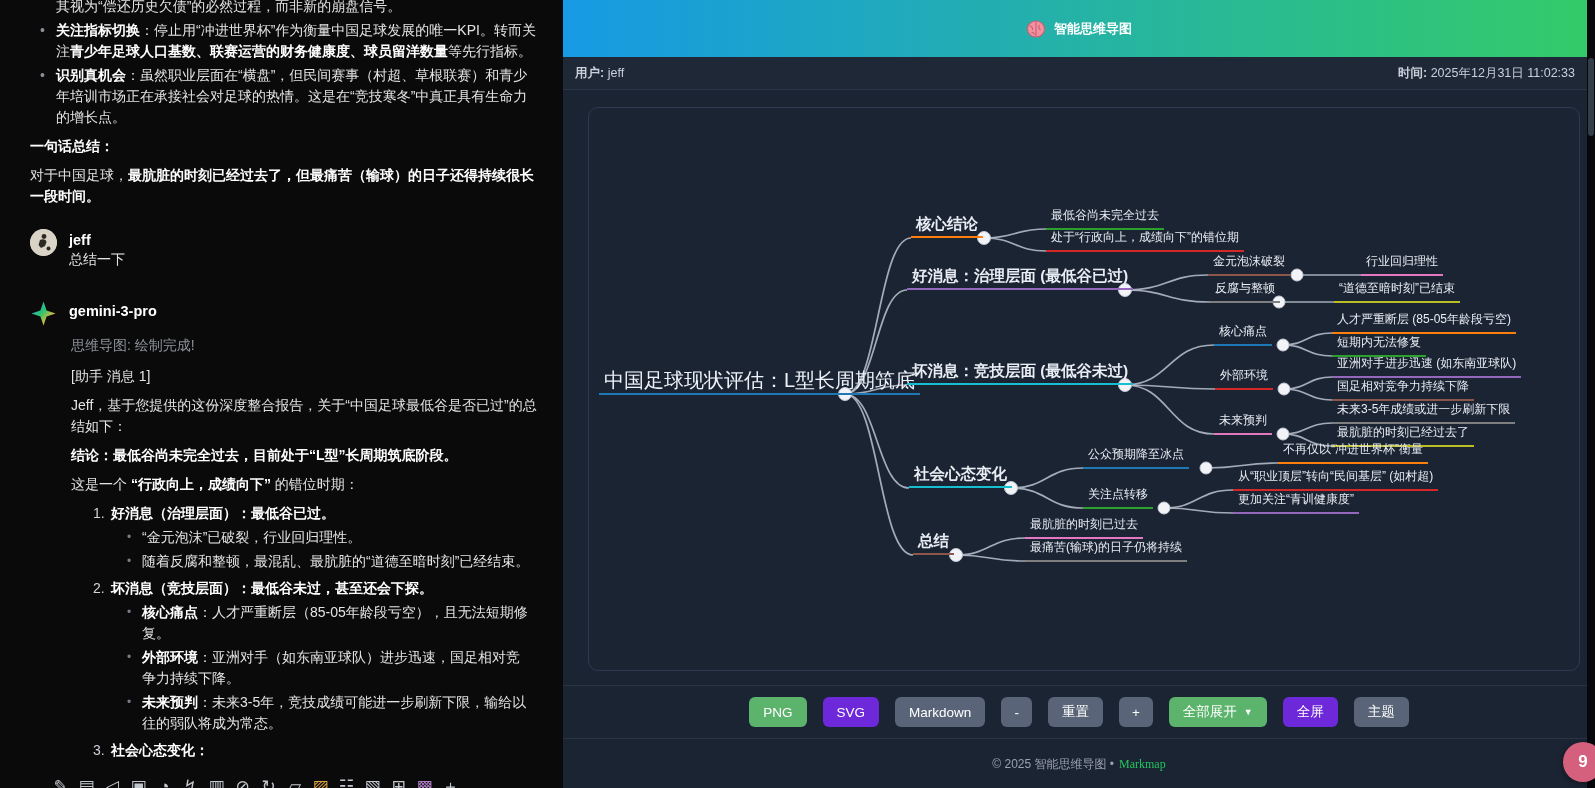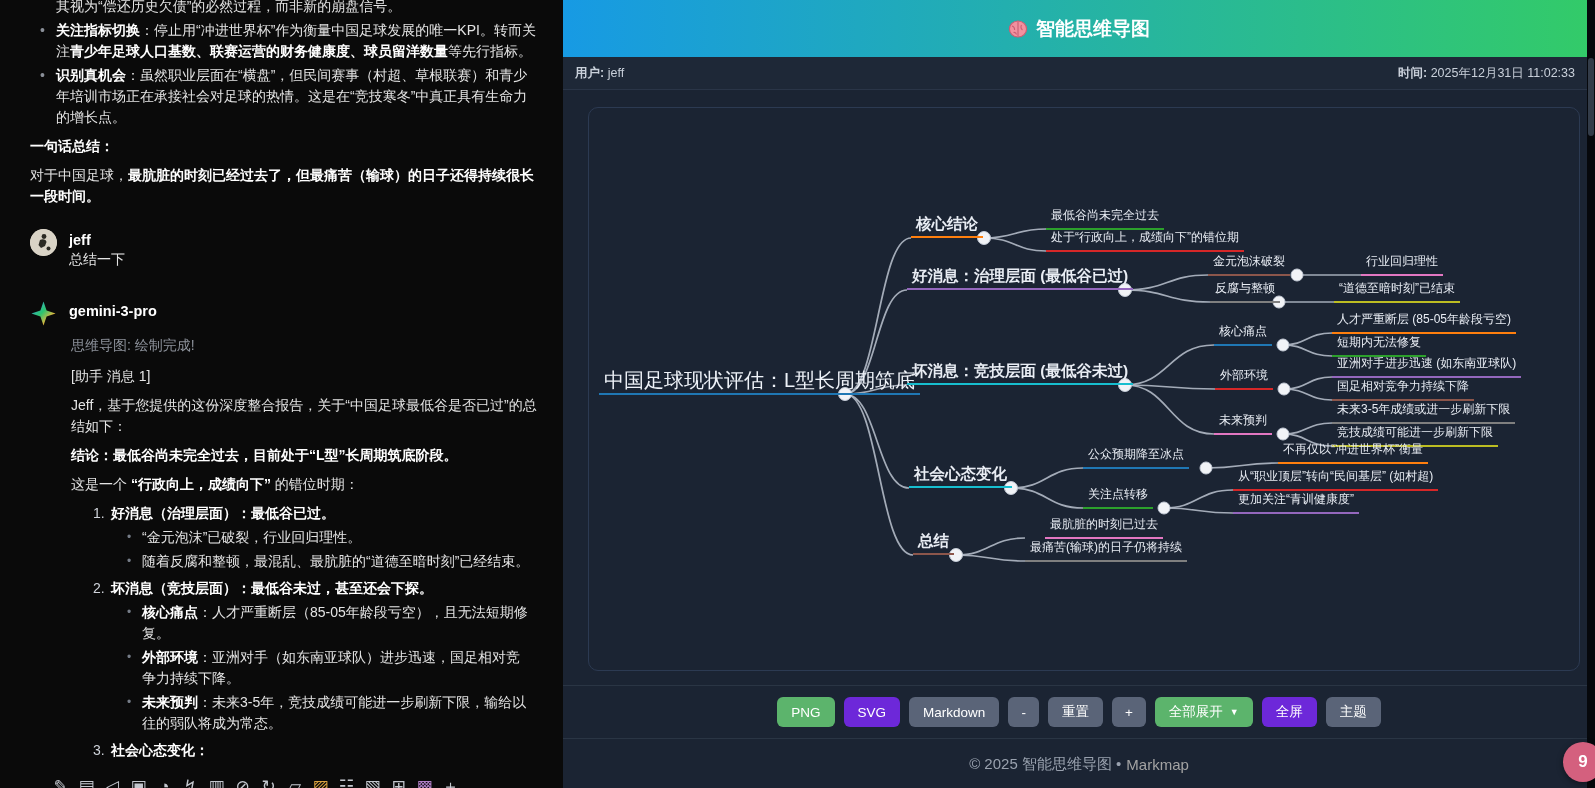--- a/index.html
+++ b/index.html
@@ -21,40 +21,40 @@
   .chat ol{list-style:none;margin:4px 4px;padding:0 0 0 18px;}
   .chat ol>li{margin:4px 0;}
   .chat ol .num{display:inline-block;width:18px;color:#cfd3da;}
   .chat ul.sub{list-style:none;margin:3px 0 6px 0;padding:0 0 0 34px;}
   .chat ul.sub>li{position:relative;padding-left:15px;margin:3px 0;}
   .chat ul.sub>li::before{content:"•";position:absolute;left:0;color:#767d88;font-size:12px;}
   .iconrow{position:absolute;bottom:-9px;left:52px;display:flex;gap:9px;color:#c2c6cd;font-size:17px;}
   .iconrow span{width:17px;text-align:center;}
   
   .app{width:1032px;height:788px;background:#1b2433;position:relative;overflow:hidden;}
-  .app-header{height:57px;background:linear-gradient(90deg,#179ae4,#33cb68);display:flex;align-items:center;justify-content:center;gap:8px;color:#fff;font-weight:bold;font-size:19px;}
+  .app-header{height:57px;background:linear-gradient(90deg,#179ae4,#33cb68);display:flex;align-items:center;justify-content:center;gap:8px;color:#fff;font-weight:bold;font-size:13px;}
   .infobar{height:33px;background:#1e2837;border-bottom:1px solid #2a3547;display:flex;align-items:center;font-size:12.5px;color:#c9d0da;padding:0 14px 0 12px;box-sizing:border-box;}
   .infobar .lbl{font-weight:bold;}
   .infobar .right{margin-left:auto;padding-right:6px;}
   .mapwrap{position:relative;height:595px;}
   .mapbox{position:absolute;left:25px;top:17px;width:990px;height:562px;border:1px solid #2c3a52;border-radius:10px;overflow:hidden;}
   .mm{position:absolute;padding:0 5px 3px 5px;border-bottom:2px solid #888;white-space:nowrap;color:#e9edf4;font-size:12px;line-height:19px;}
   .mm.l0{font-size:20px;color:#eef2f8;}
   .mm.l1{font-weight:bold;font-size:15.5px;}
   .links path{fill:none;stroke:#b3bac7;stroke-width:1.7;opacity:.9;}
   .links circle{fill:#f1f3f7;stroke:#c3cad6;stroke-width:1;cursor:pointer;}
-  .bar{height:52px;border-top:1px solid #2a3544;display:flex;align-items:center;justify-content:center;gap:9px;}
+  .bar{height:52px;border-top:1px solid #2a3544;display:flex;align-items:center;justify-content:center;gap:16px;}
   .btn{height:30px;padding:0 14px;border:none;border-radius:6px;font-size:13.5px;color:#fff;font-family:inherit;display:inline-flex;align-items:center;gap:7px;cursor:pointer;}
   .btn.green{background:#5cb46c;}
   .btn.blue{background:#6d28d9;}
   .btn.slate{background:#5a6478;}
   .btn.sm{padding:0 13px;}
   .caret{font-size:9px;}
-  .appfooter{height:50px;border-top:1px solid #2a3544;display:flex;align-items:center;justify-content:center;font-size:15px;color:#99a1ae;gap:5px;}
-  .appfooter a{color:#a3a3a3;text-decoration:none;cursor:pointer;}
+  .appfooter{height:50px;border-top:1px solid #2a3544;display:flex;align-items:center;justify-content:center;font-size:12px;color:#99a1ae;gap:5px;}
+  .appfooter a{color:#22c55e;text-decoration:none;cursor:pointer;font-family:Liberation Serif, serif;}
   .scrollbar{position:absolute;right:0;top:0;width:8px;height:788px;background:#06080c;z-index:50;}
   .thumb{position:absolute;top:58px;left:1px;width:6px;height:78px;border-radius:3px;background:#333c49;}
   .float-badge{position:absolute;right:-8px;bottom:6px;width:40px;height:40px;border-radius:50%;background:#d4607e;color:#fff;font-weight:bold;font-size:17px;display:flex;align-items:center;justify-content:center;z-index:60;box-shadow:0 2px 6px rgba(0,0,0,.4);}
 </style>
 </head>
 <body>
 
 <div class="chat">
   <div class="tail">
     <div style="padding-left:26px;">其视为“偿还历史欠债”的必然过程，而非新的崩盘信号。</div>
@@ -220,31 +220,31 @@
 
       <div class="mm l1" style="left: 318px; top: 253px; border-bottom-color: rgb(23, 190, 207);">坏消息：竞技层面 (最低谷未过)</div>
       <div class="mm" style="left: 625px; top: 214px; border-bottom-color: rgb(31, 119, 180);">核心痛点</div>
       <div class="mm" style="left: 743px; top: 202px; border-bottom-color: rgb(255, 127, 14);">人才严重断层 (85-05年龄段亏空)</div>
       <div class="mm" style="left: 743px; top: 225px; border-bottom-color: rgb(44, 160, 44);">短期内无法修复</div>
       <div class="mm" style="left: 626px; top: 258px; border-bottom-color: rgb(214, 39, 40);">外部环境</div>
       <div class="mm" style="left: 743px; top: 246px; border-bottom-color: rgb(148, 103, 189);">亚洲对手进步迅速 (如东南亚球队)</div>
       <div class="mm" style="left: 743px; top: 269px; border-bottom-color: rgb(140, 86, 75);">国足相对竞争力持续下降</div>
       <div class="mm" style="left: 625px; top: 303px; border-bottom-color: rgb(227, 119, 194);">未来预判</div>
       <div class="mm" style="left: 743px; top: 292px; border-bottom-color: rgb(127, 127, 127);">未来3-5年成绩或进一步刷新下限</div>
-      <div class="mm" style="left: 743px; top: 315px; border-bottom-color: rgb(188, 189, 34);">竞技成绩可能进一步刷新下限</div>
+      <div class="mm" style="left: 743px; top: 315px; border-bottom-color: rgb(188, 189, 34);">最肮脏的时刻已经过去了</div>
 
       <div class="mm l1" style="left: 320px; top: 356px; border-bottom-color: rgb(23, 190, 207);">社会心态变化</div>
       <div class="mm" style="left: 494px; top: 337px; border-bottom-color: rgb(31, 119, 180);">公众预期降至冰点</div>
       <div class="mm" style="left: 689px; top: 332px; border-bottom-color: rgb(255, 127, 14);">不再仅以“冲进世界杯”衡量</div>
       <div class="mm" style="left: 494px; top: 377px; border-bottom-color: rgb(44, 160, 44);">关注点转移</div>
       <div class="mm" style="left: 644px; top: 359px; border-bottom-color: rgb(214, 39, 40);">从“职业顶层”转向“民间基层” (如村超)</div>
       <div class="mm" style="left: 644px; top: 382px; border-bottom-color: rgb(148, 103, 189);">更加关注“青训健康度”</div>
 
       <div class="mm l1" style="left: 324px; top: 423px; border-bottom-color: rgb(140, 86, 75);">总结</div>
-      <div class="mm" style="left: 456px; top: 407px; border-bottom-color: rgb(227, 119, 194);">最肮脏的时刻已过去</div>
+      <div class="mm" style="left: 436px; top: 407px; border-bottom-color: rgb(227, 119, 194);">最肮脏的时刻已过去</div>
       <div class="mm" style="left: 436px; top: 430px; border-bottom-color: rgb(127, 127, 127);">最痛苦(输球)的日子仍将持续</div>
     </div>
   </div>
 
   <div class="bar">
     <button class="btn green">PNG</button>
     <button class="btn blue">SVG</button>
     <button class="btn slate">Markdown</button>
     <button class="btn slate sm">-</button>
     <button class="btn slate">重置</button>

